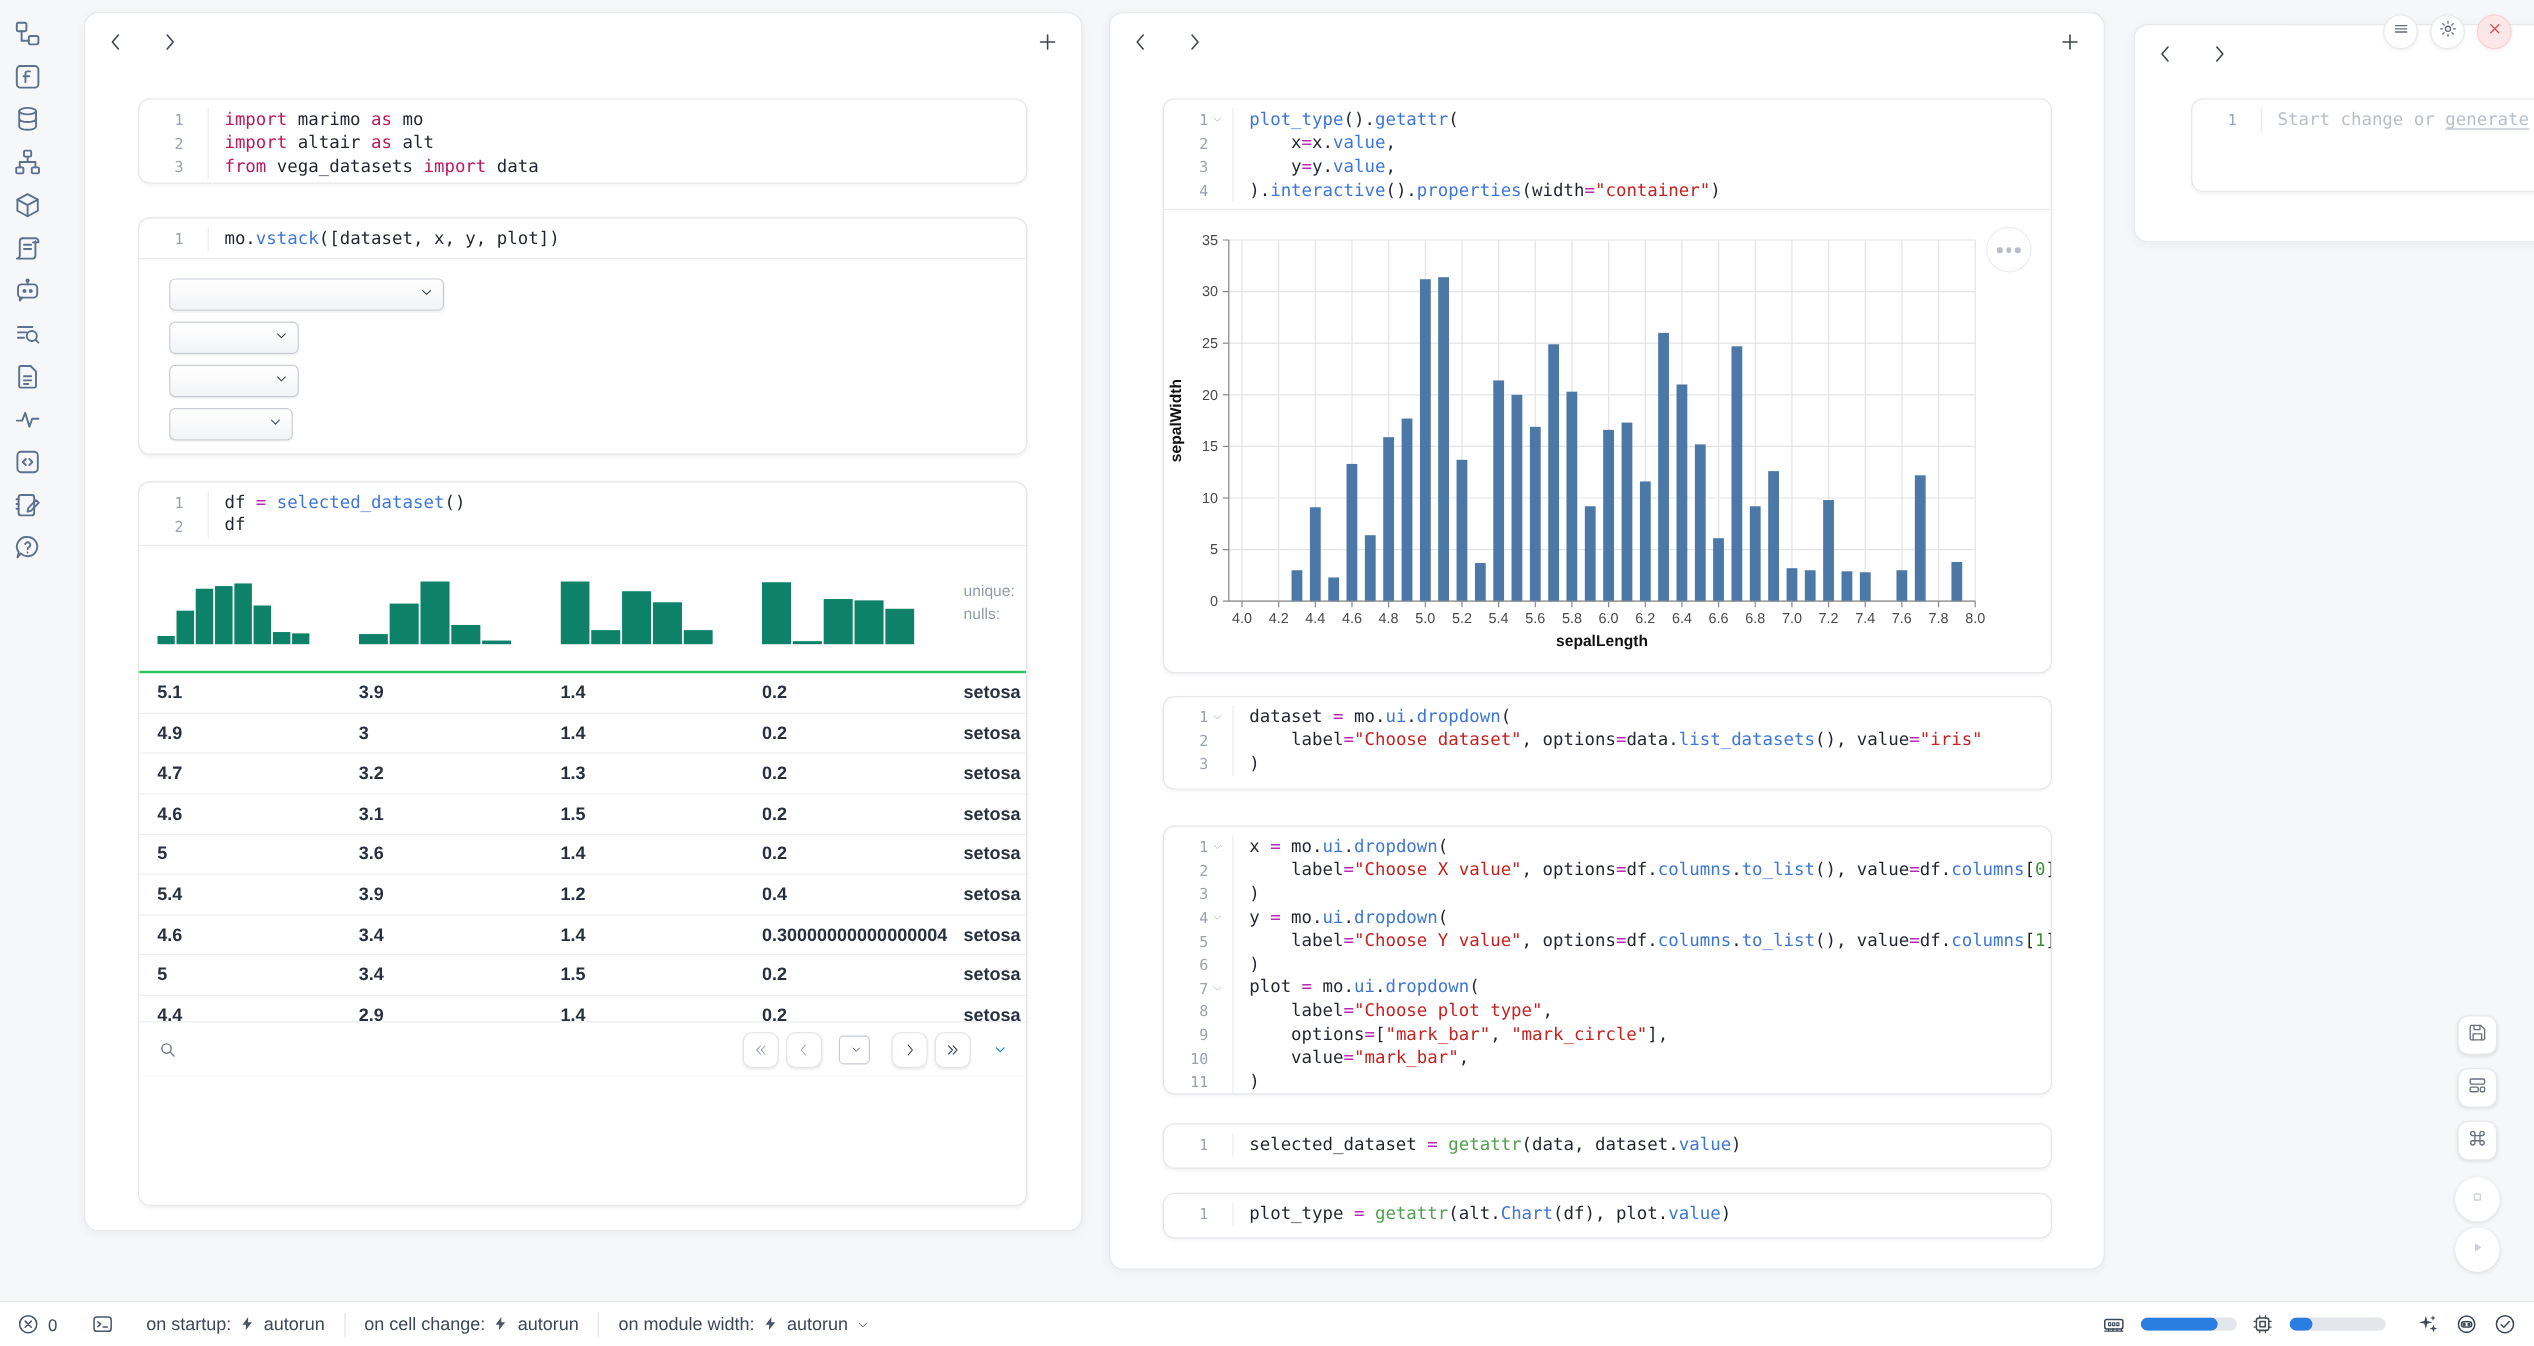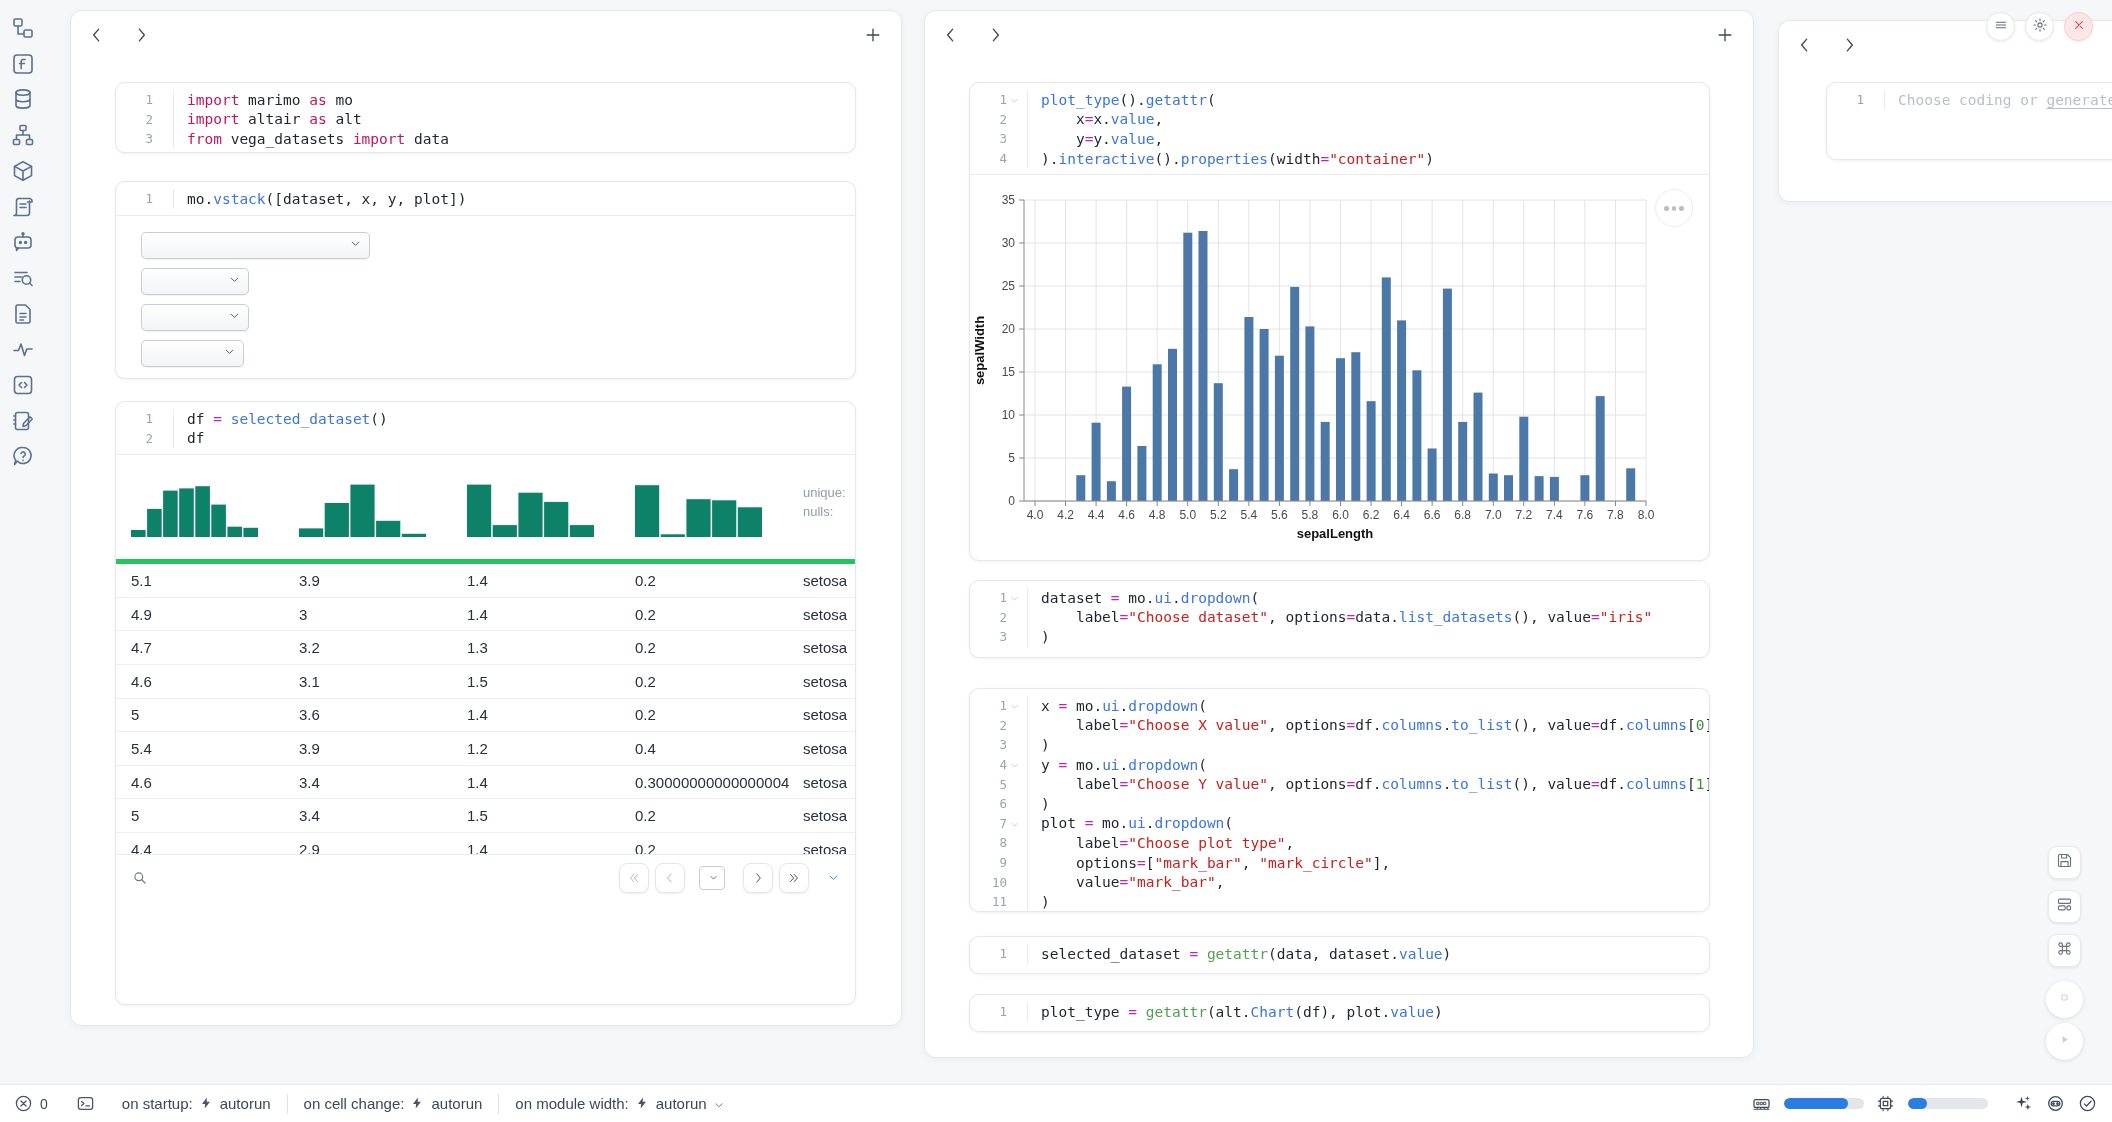--- a/index.html
+++ b/index.html
@@ -58,21 +58,21 @@
   
   .tbl { position:relative; }
   .tbl-head, .tbl-row { display:grid; grid-template-columns:168px 168px 168px 168px 1fr; padding:0 0 0 15px; }
   .tbl-head { padding-top:12px; }
   .th .th-name { font-size:15px; font-weight:700; color:#44536e; }
   .th .th-dtype { font-size:13px; color:#939cab; margin-top:2px; }
   .th { overflow:hidden; padding-right:14px; }
   .hist-wrap { height:58px; margin-top:16px; }
   .hist-range { display:flex; justify-content:space-between; width:127px; font-size:12.5px; color:#7e8998; margin-top:8px; }
   .th-meta { font-size:13px; color:#939cab; margin-top:16px; line-height:19px; white-space:nowrap; }
-  .tbl-rows { margin-top:10px; border-top:5px solid #22c55e; }
+  .tbl-rows { margin-top:10px; border-top:2px solid #22c55e;font-weight:bold; }
   .tbl-row { height:33.6px; align-items:center; border-bottom:1px solid #eceef2; font-size:15px; color:#28303f; cursor:default; }
   .tbl-row > div { overflow:hidden; white-space:nowrap; padding-right:14px; }
   .tbl-footer { position:absolute; left:0; right:0; bottom:0; height:46px; border-top:1px solid #e9ebef;
                 display:flex; align-items:center; padding:0 15px; font-size:14px; color:#3c4654; background:#fff;}
   .tf-search { width:18px; height:18px; color:#6b7684; margin-right:11px; }
   .tf-search svg{ width:17px; height:17px; }
   .tf-spacer { flex:1; }
   .pg-btn { width:30px; height:30px; border:1px solid #e3e6ea; border-radius:8px; background:#fff;
             box-shadow:0 1px 2px rgba(0,0,0,.07); display:flex; align-items:center; justify-content:center;
             margin-left:6px; cursor:pointer; color:#3c4654; }
@@ -666,21 +666,21 @@
             <path d="M14 5 L8 12 L14 19"></path>
           </svg></span>
       <span class="ph-btn"><svg viewBox="0 0 24 24" fill="none" stroke="currentColor" stroke-width="1.6" stroke-linecap="round" stroke-linejoin="round">
             <path d="M10 5 L16 12 L10 19"></path>
           </svg></span>
     </div>
     <article class="cell c-scratch">
       <div class="codearea">
         <div class="code-line">
           <span class="gutter"><span class="ln">1</span><span class="fold empty"></span></span>
-          <span class="placeholder"><span>Choose coding or </span><span class="gen">generate</span><span> with AI</span></span>
+          <span class="placeholder"><span>Start change or </span><span class="gen">generate</span><span> with AI</span></span>
         </div>
       </div>
     </article>
   </section>
 
   <div class="circle-btn" id="btn-menu">
       <span><svg viewBox="0 0 24 24" fill="none" stroke="currentColor" stroke-width="1.6" stroke-linecap="round" stroke-linejoin="round">
           <path d="M5 8 H19 M5 12 H19 M5 16 H19"></path>
         </svg></span>
     </div>

